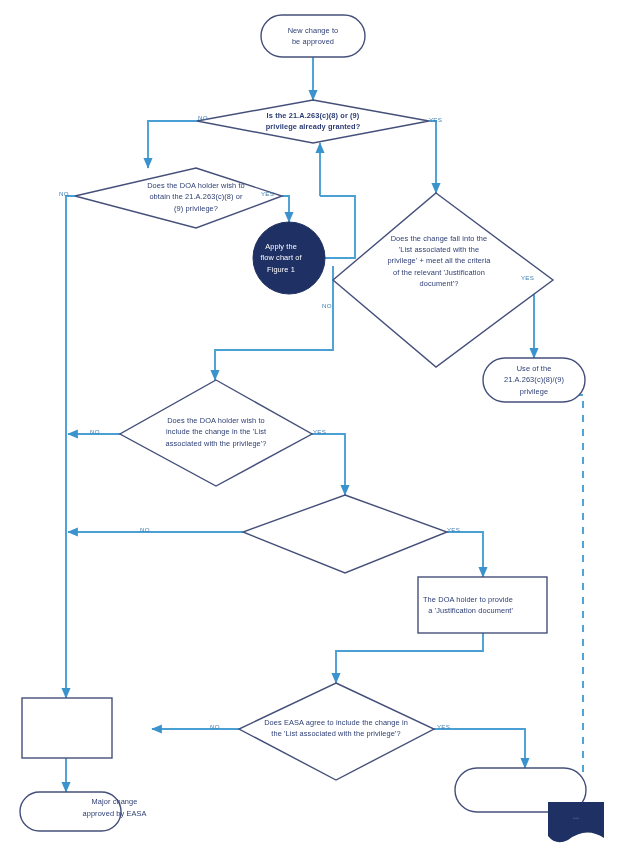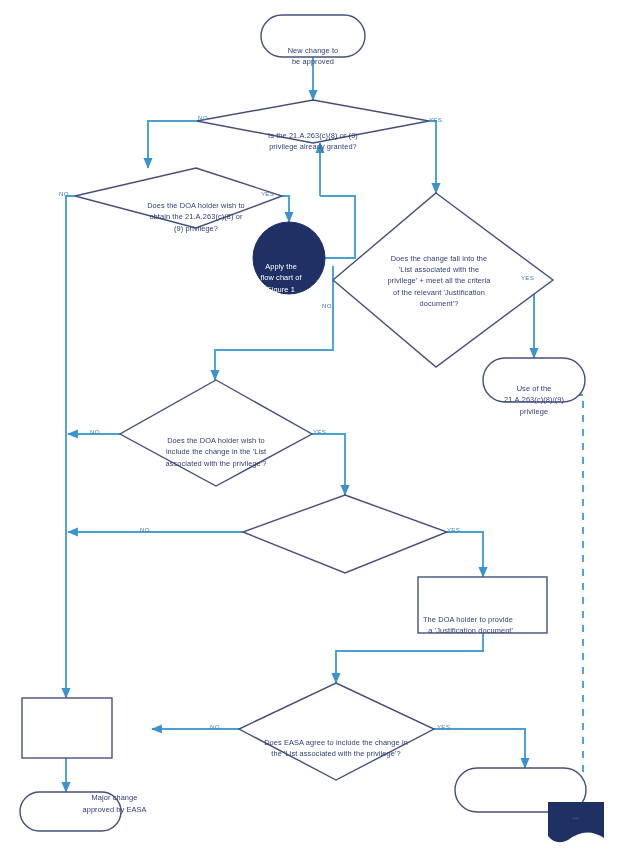--- a/index.html
+++ b/index.html
@@ -28,21 +28,20 @@
     position: absolute;
     display: flex;
     align-items: center;
     justify-content: center;
     text-align: center;
     color: #2b3c73;
     font-size: 7.4px;
     line-height: 1.5;
     letter-spacing: 0.1px;
     pointer-events: none;
-    margin-top: 20px;
   }
   .node-text.dark {
     color: #ffffff;
     font-size: 7.4px;
   }
   .edge-label {
     position: absolute;
     color: #3f7fb5;
     font-size: 6.2px;
     letter-spacing: 0.2px;
@@ -133,39 +132,39 @@
     </g>
 
     <circle cx="289" cy="258" r="36" fill="#1f3164" stroke="#1f3164" stroke-width="1"></circle>
 
     <path d="M548,802 L604,802 L604,838 Q586,826 568,840 Q556,846 548,836 Z" fill="#1f3164" stroke="none"></path>
     <text x="576" y="820" fill="#4a5a8c" font-size="6" text-anchor="middle" font-family="Liberation Sans, sans-serif">•••</text>
   </svg>
 
   <div class="node-text" style="left:261px; top:15px; width:104px; height:42px;">New change to<br>be approved</div>
 
-  <div class="node-text" style="left:213px; top:103px; width:200px; height:36px;">Is the 21.A.263(c)(8) or (9)<br>privilege already granted?</div>
+  <div class="node-text" style="left:213px; top:103px; width:200px; height:36px;font-weight:bold;">Is the 21.A.263(c)(8) or (9)<br>privilege already granted?</div>
 
   <div class="node-text" style="left:96px; top:176px; width:200px; height:42px;">Does the DOA holder wish to<br>obtain the 21.A.263(c)(8) or<br>(9) privilege?</div>
 
   <div class="node-text dark" style="left:246px; top:232px; width:70px; height:52px;">Apply the<br>flow chart of<br>Figure 1</div>
 
   <div class="node-text" style="left:350px; top:225px; width:178px; height:72px;">Does the change fall into the<br>'List associated with the<br>privilege' + meet all the criteria<br>of the relevant 'Justification<br>document'?</div>
 
   <div class="node-text" style="left:483px; top:358px; width:102px; height:44px;">Use of the<br>21.A.263(c)(8)/(9)<br>privilege</div>
 
   <div class="node-text" style="left:116px; top:410px; width:200px; height:44px;">Does the DOA holder wish to<br>include the change in the 'List<br>associated with the privilege'?</div>
 
 
   <div class="node-text" style="left:423px; top:580px; width:119px; height:50px; justify-content:flex-start; text-align:right;">The DOA holder to provide<br>a 'Justification document'</div>
 
   <div class="node-text" style="left:228px; top:710px; width:216px; height:36px;text-align:center;">Does EASA agree to include the change in<br>the 'List associated with the privilege'?</div>
 
 
-  <div class="node-text" style="left:20px; top:764px; width:101px; height:39px;padding-left:44px;">Major change<br>approved by EASA</div>
+  <div class="node-text" style="left:20px; top:788px; width:101px; height:39px;padding-left:44px;">Major change<br>approved by EASA</div>
 
 
   <div class="edge-label" style="left:429px; top:116px;">YES</div>
 
   <div class="edge-label" style="left:198px; top:114px;">NO</div>
 
   <div class="edge-label" style="left:59px; top:190px;">NO</div>
 
   <div class="edge-label" style="left:261px; top:190px;">YES</div>
 

